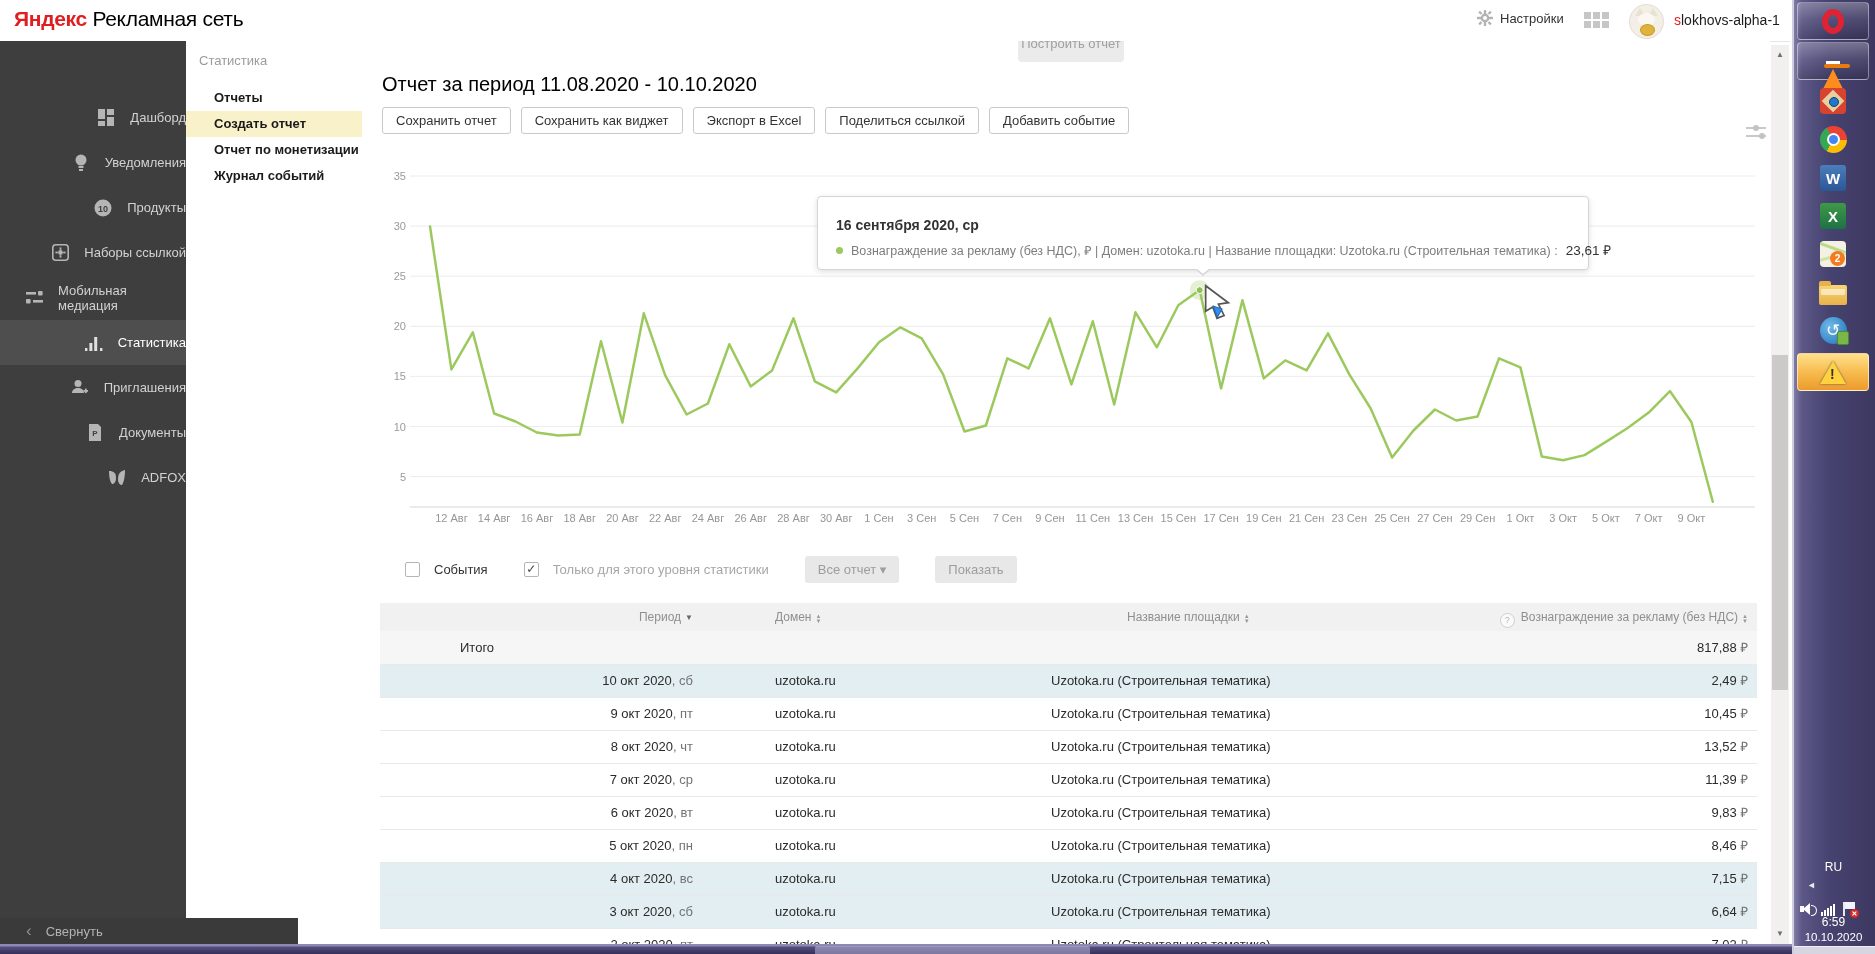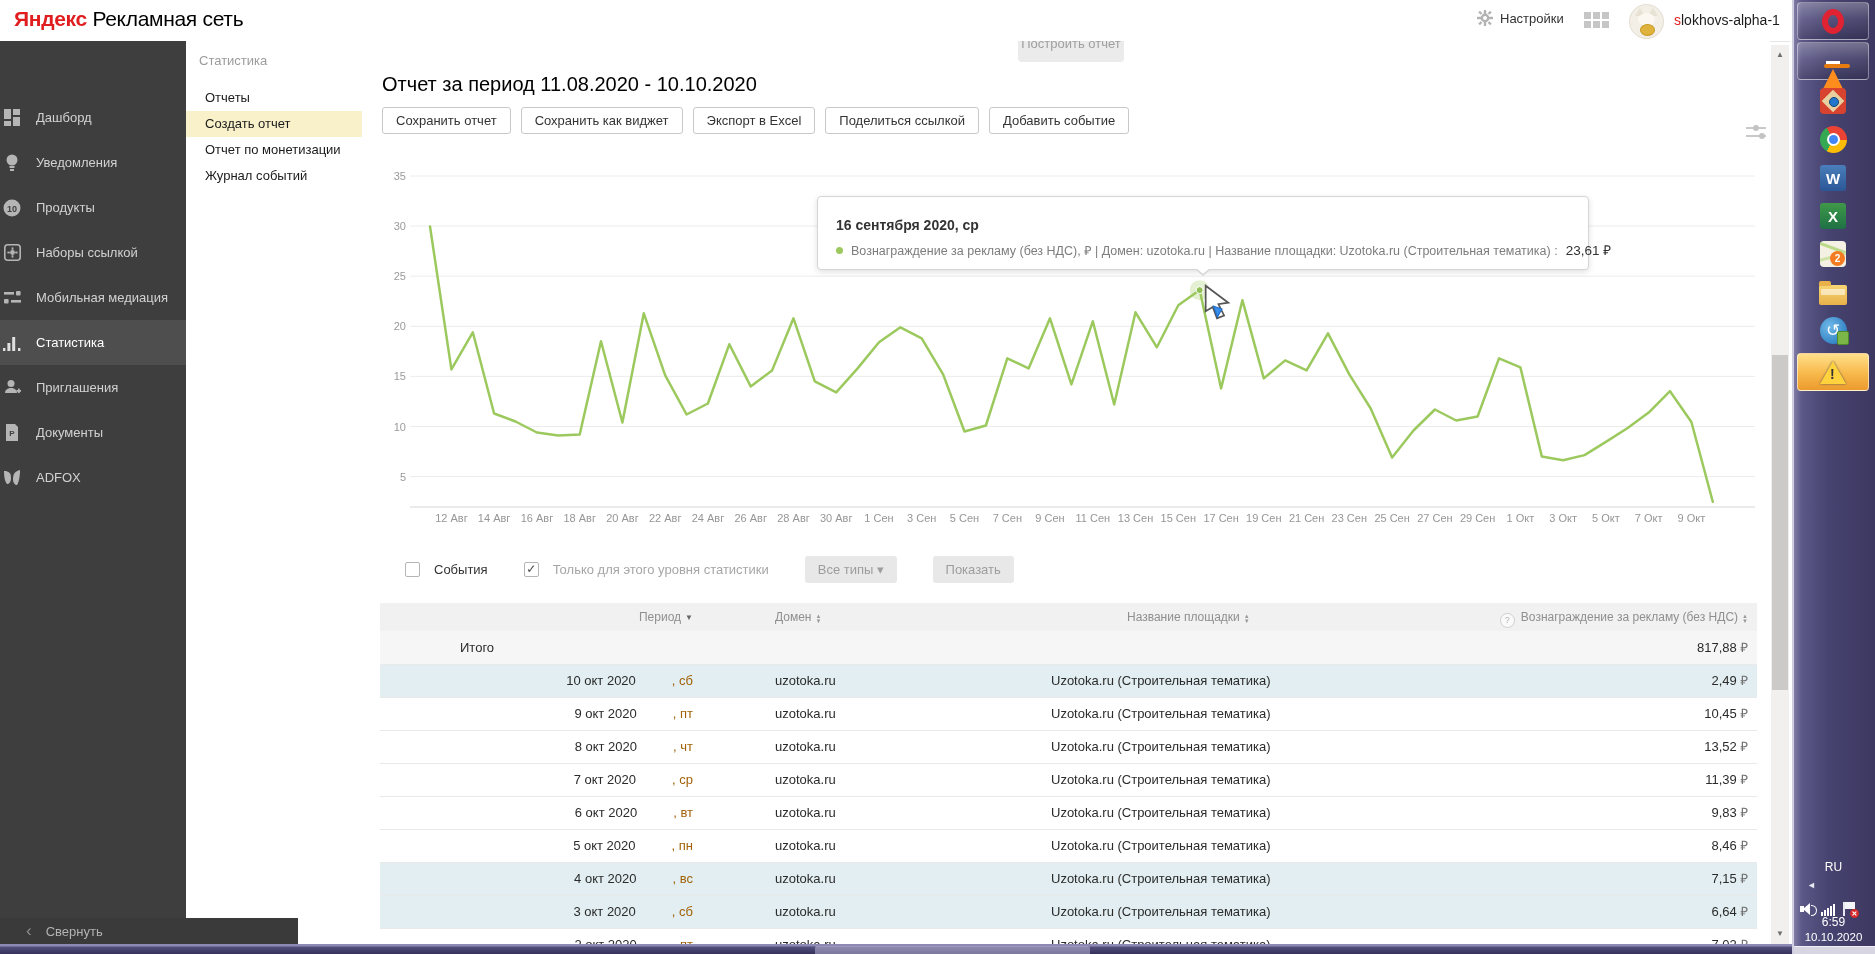--- a/index.html
+++ b/index.html
@@ -16,31 +16,31 @@
   .avatar{position:absolute;left:1629px;top:4px;width:33px;height:33px;border-radius:50%;background:#f3efe6;overflow:hidden;border:1px solid #e3ded2;}
   .avatar .earL,.avatar .earR{position:absolute;top:3px;width:0;height:0;border-left:5px solid transparent;border-right:5px solid transparent;border-bottom:8px solid #e8e2d4;}
   .avatar .earL{left:5px;} .avatar .earR{right:5px;}
   .avatar .face{position:absolute;left:8px;top:8px;width:17px;height:13px;border-radius:50%;background:#fbf8f1;}
   .avatar .coin{position:absolute;left:10px;bottom:2px;width:13px;height:10px;border-radius:50%;background:#dfb33c;border:1px solid #c79a24;}
   .username{position:absolute;left:1674px;top:12px;font-size:14px;color:#1c1c1c;}
   .username .r{color:#e01e20;}
 
   
   .sidebar{position:absolute;left:0;top:41px;width:186px;height:903px;background:#3e3e3e;}
-  .side-item{position:relative;height:45px;display:flex;align-items:center;gap:14px;padding-left:2px;color:#d2d2d2;font-size:13px;cursor:pointer;}
+  .side-item{position:relative;height:45px;display:flex;align-items:center;gap:14px;padding-left:24px;color:#d2d2d2;font-size:13px;cursor:pointer;justify-content:flex-end;}
   .side-item.active{background:#4e4e4e;color:#fff;}
   .side-icon{width:20px;height:20px;flex:0 0 20px;display:flex;align-items:center;justify-content:center;}
   .side-icon svg{display:block;}
   .collapse-bar{position:absolute;left:0;top:918px;width:298px;height:26px;background:#3a3a3a;display:flex;align-items:center;gap:14px;padding-left:26px;color:#b2b2b2;font-size:13px;box-sizing:border-box;cursor:pointer;}
   .collapse-bar .chev{color:#8f8f8f;font-size:17px;line-height:10px;}
 
   
   .submenu{position:absolute;left:186px;top:41px;width:176px;height:877px;background:#fff;}
   .submenu .sm-title{position:absolute;left:13px;top:12px;font-size:13px;color:#9b9b9b;}
-  .sm-item{position:absolute;left:0;width:176px;height:26px;line-height:26px;padding-left:19px;font-size:13px;color:#1a1a1a;box-sizing:border-box;cursor:pointer;}
+  .sm-item{position:absolute;left:0;width:176px;height:26px;line-height:26px;padding-left:28px;font-size:13px;color:#1a1a1a;box-sizing:border-box;cursor:pointer;font-weight:bold;}
   .sm-item.active{background:#f8f1ca;}
 
   
   .content{position:absolute;left:362px;top:41px;width:1408px;height:903px;background:#fff;}
   .build-btn{position:absolute;left:656px;top:0;width:106px;height:21px;background:#ebebeb;border-radius:0 0 4px 4px;overflow:hidden;text-align:center;cursor:pointer;}
   .build-btn span{position:relative;top:-7px;font-size:13px;color:#a0a0a0;white-space:nowrap;}
   .page-title{position:absolute;left:20px;top:32px;font-size:20px;font-weight:500;color:#000;}
   .btn-row{position:absolute;left:20px;top:66px;display:flex;gap:10px;}
   .btn{height:27px;line-height:25px;padding:0 13px;border:1px solid #c9c9c9;border-radius:3px;background:#fff;font-size:13px;color:#333;white-space:nowrap;cursor:pointer;box-sizing:border-box;}
   .sliders-icon{position:absolute;left:1384px;top:83px;width:22px;height:16px;cursor:pointer;}
@@ -73,21 +73,21 @@
   .thead{position:relative;height:28px;line-height:28px;background:#f1f1f1;color:#8f8f8f;font-size:12px;}
   .trow{position:relative;height:32px;line-height:32px;border-top:1px solid #e9e9e9;background:#fff;}
   .trow.weekend{background:#e2eef1;}
   .total-row{position:relative;height:33px;line-height:33px;background:#f6f6f6;}
   .c-period{position:absolute;left:0;width:313px;text-align:right;}
   .c-domain{position:absolute;left:395px;}
   .c-platform{position:absolute;left:671px;}
   .c-platform-h{position:absolute;left:747px;}
   .c-value{position:absolute;right:9px;text-align:right;}
   .c-total{position:absolute;left:80px;}
-  .day{color:#a16207;margin-left:36px;}
+  .day{color:#737373;}
   .rub{color:#6f6f6f;}
   .sort-desc{font-size:8px;color:#666;margin-left:4px;vertical-align:1px;}
   .sort-both{display:inline-block;margin-left:4px;vertical-align:-2px;}
   .sort-both i{display:block;font-style:normal;font-size:6px;line-height:5px;color:#9a9a9a;}
   .help-q{display:inline-block;width:13px;height:13px;line-height:13px;border:1px solid #cfcfcf;border-radius:50%;text-align:center;font-size:9px;color:#b3b3b3;margin-right:6px;vertical-align:-2px;background:#fafafa;}
 
   
   .scrollbar{position:absolute;left:1771px;top:45px;width:18px;height:899px;background:#f1f0ee;}
   .sb-arrow{position:absolute;left:0;width:18px;height:16px;text-align:center;font-size:8px;color:#6e6e6e;line-height:16px;cursor:pointer;}
   .sb-thumb{position:absolute;left:1px;top:310px;width:16px;height:335px;background:#cbcac8;cursor:pointer;}
@@ -385,21 +385,21 @@
       <path d="M9.5,15.5 L12.3,23 L15.5,17.5 Z" fill="#3a8fe8" stroke="#1c6fd1" stroke-width="0.8"></path>
     </svg>
 
     <div class="events-bar">
       <span class="chk"></span>
       <span class="ev-label">События</span>
       <span class="gap8"></span>
       <span class="chk">✓</span>
       <span class="ev-label dim">Только для этого уровня статистики</span>
       <span class="gap8"></span>
-      <button class="btn-gray"><span>Все типы</span> ▾</button>
+      <button class="btn-gray"><span>Все отчет</span> ▾</button>
       <span class="gap8"></span>
       <button class="btn-gray">Показать</button>
     </div>
 
     <div class="rtable">
       <div class="thead">
         <span class="c-period"><span>Период</span><span class="sort-desc">▼</span></span>
         <span class="c-domain"><span>Домен</span><span class="sort-both"><i>▲</i><i>▼</i></span></span>
         <span class="c-platform-h"><span>Название площадки</span><span class="sort-both"><i>▲</i><i>▼</i></span></span>
         <span class="c-value"><span class="help-q">?</span><span>Вознаграждение за рекламу (без НДС)</span><span class="sort-both"><i>▲</i><i>▼</i></span></span>

